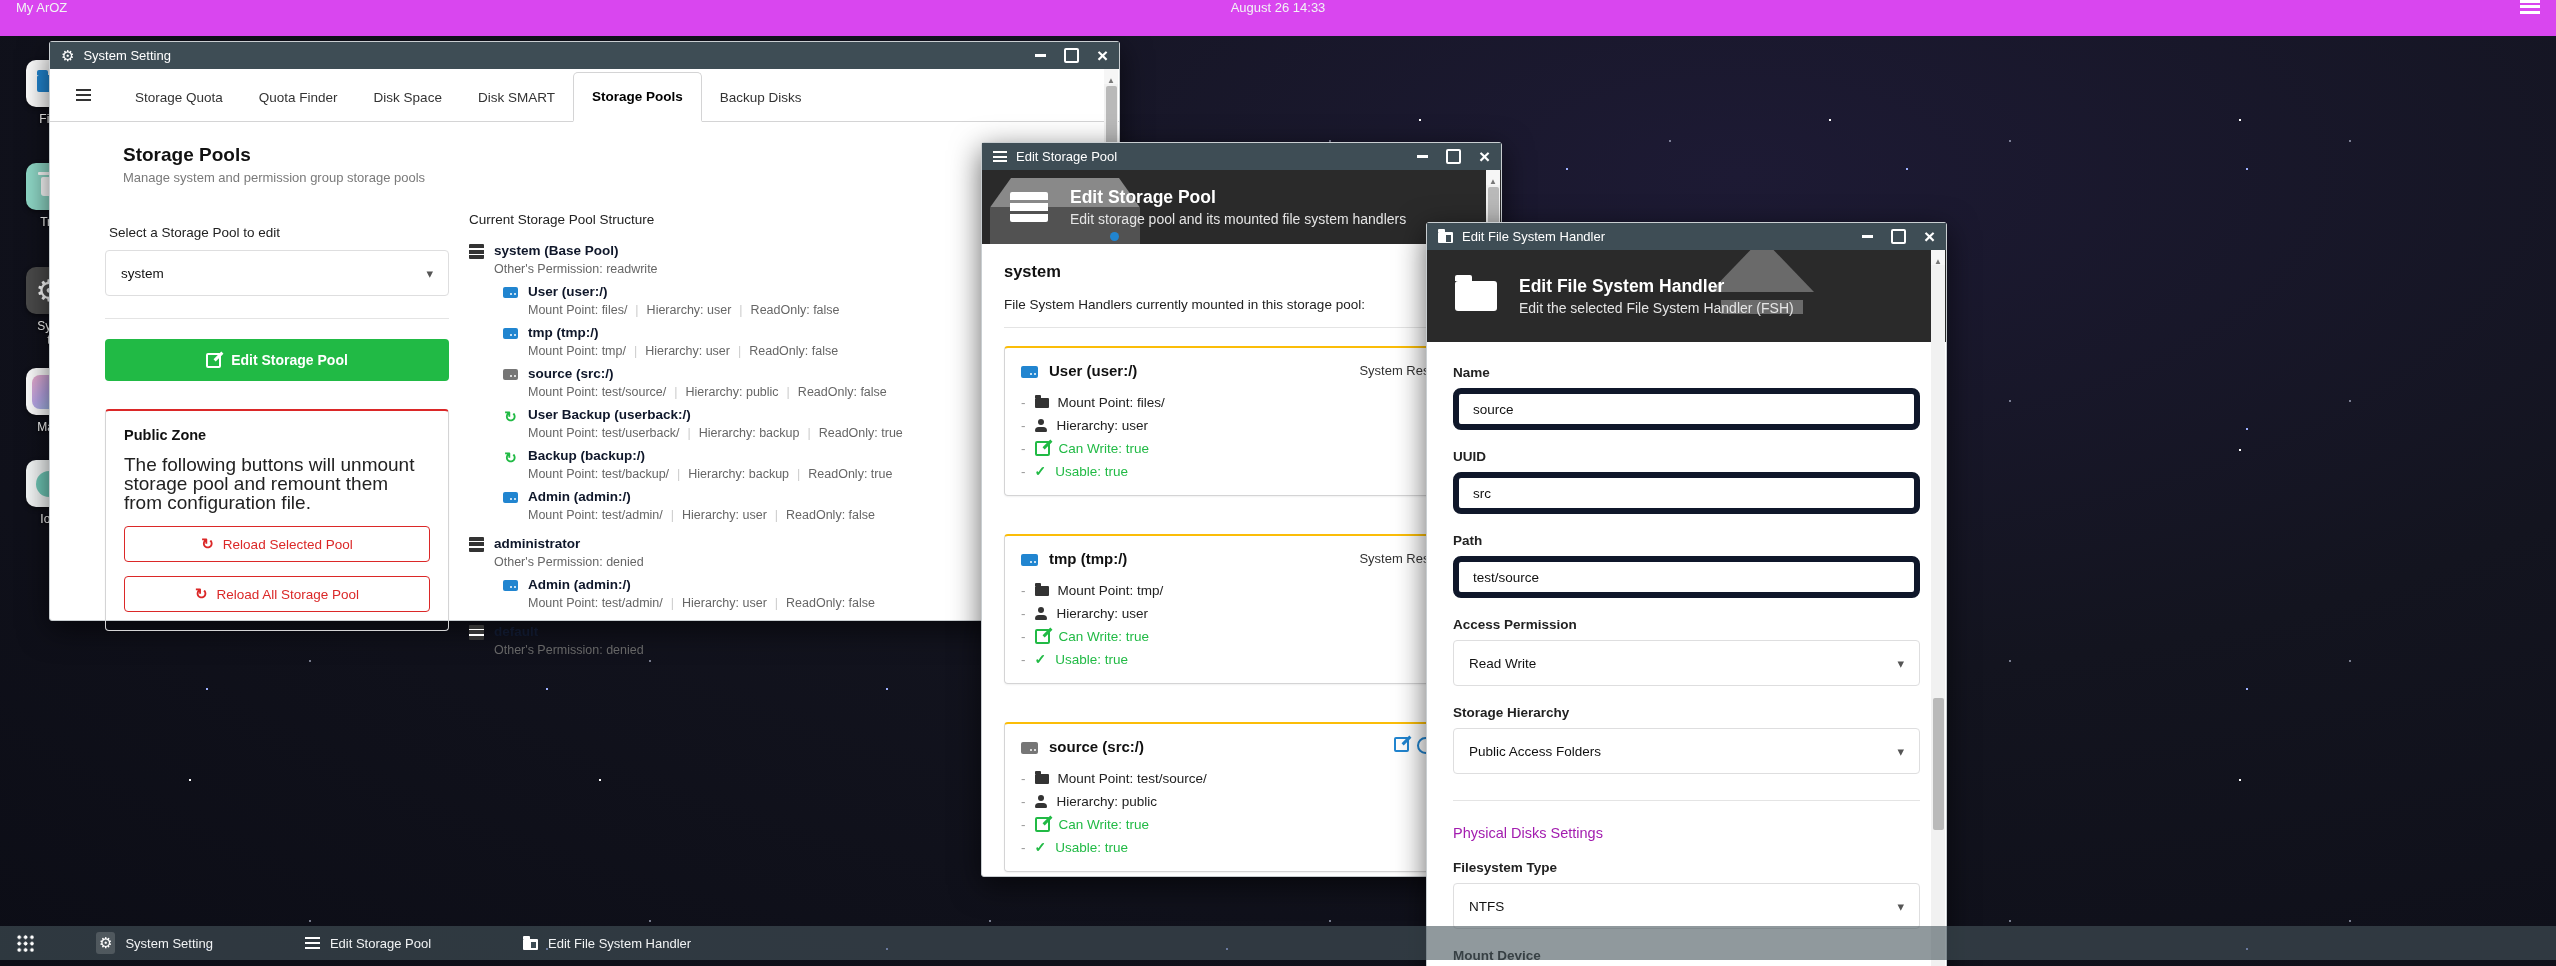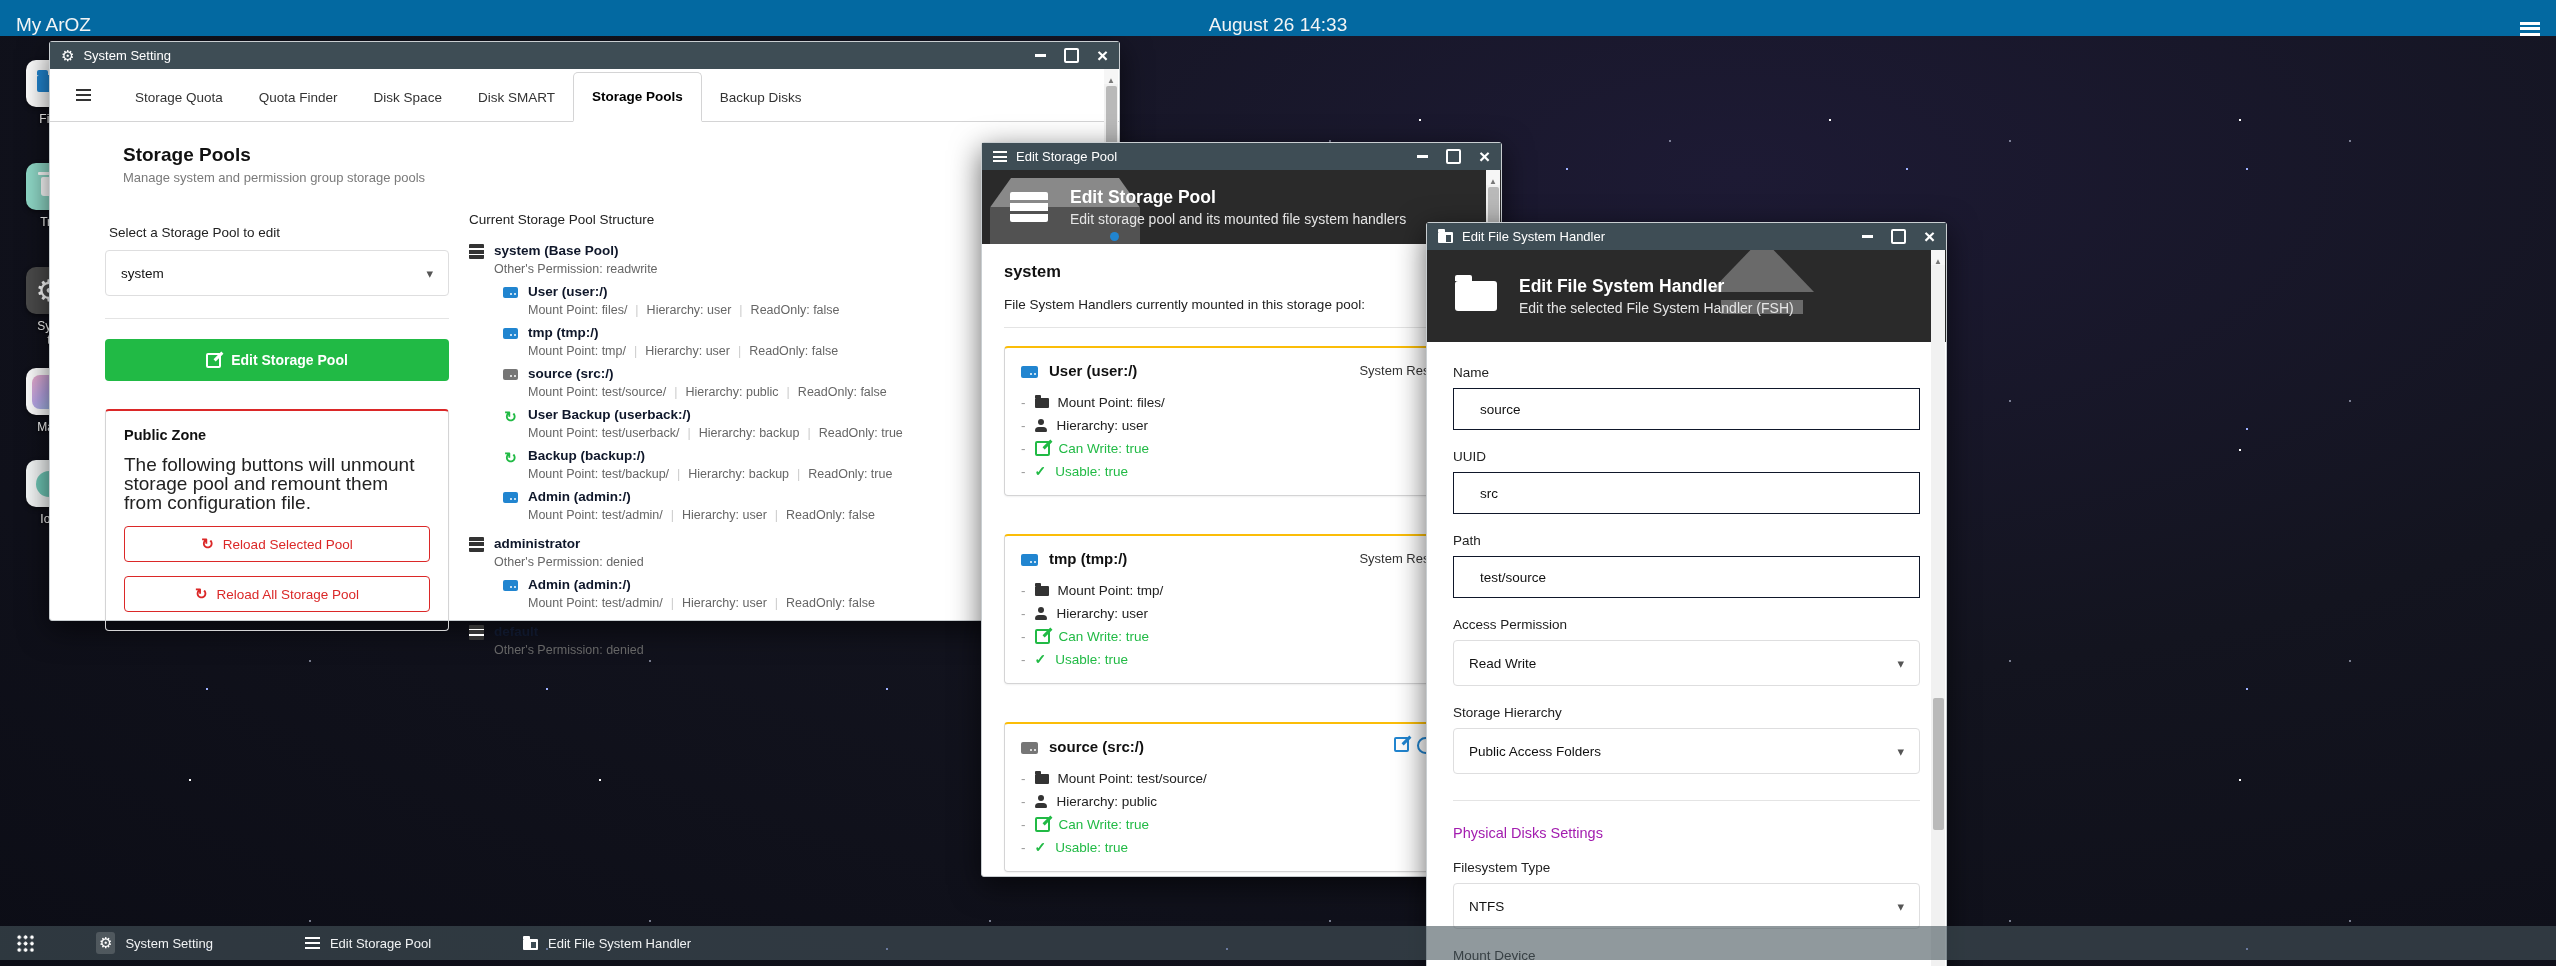--- a/index.html
+++ b/index.html
@@ -19,22 +19,22 @@
     radial-gradient(1.4px 1.4px at 310px 141px,#dfe6ff 50%,transparent 51%),
     radial-gradient(1px 1px at 47px 150px,#fff 50%,transparent 51%);
     background-size:340px 260px}
   .wallpaper::after{content:"";position:absolute;inset:0;background-image:
     radial-gradient(1px 1px at 60px 30px,#aab8ff 50%,transparent 51%),
     radial-gradient(1.5px 1.5px at 190px 120px,#fff 50%,transparent 51%),
     radial-gradient(1px 1px at 320px 210px,#c4cfff 50%,transparent 51%);
     background-size:410px 330px}
 
   
-  .topbar{position:absolute;left:0;top:0;right:0;height:36px;background:#0369a1;
-    color:#f2f4f5;display:flex;align-items:flex-end;z-index:20;font-size:19px}
+  .topbar{position:absolute;left:0;top:0;right:0;height:36px;background:#d946ef;
+    color:#f2f4f5;display:flex;align-items:flex-start;z-index:20;font-size:13px}
   .topbar .brand{margin-left:16px;font-weight:400}
   .topbar .clock{position:absolute;left:50%;transform:translateX(-50%)}
   .i-menubars{position:absolute;right:16px;width:20px;height:14px;
     background:repeating-linear-gradient(#fff 0 3px,transparent 3px 5.5px)}
 
   
   .desk-icon{position:absolute;left:14px;width:70px;text-align:center;z-index:1}
   .tile{width:47px;height:47px;border-radius:10px;margin:0 auto;display:flex;
     align-items:center;justify-content:center;box-shadow:0 2px 5px rgba(0,0,0,.45)}
   .desk-label{margin-top:5px;font-size:12px;color:#fff;text-shadow:0 1px 3px #000;line-height:14px}
@@ -169,23 +169,23 @@
 
   
   .fsh-header{height:92px}
   .wm-fsh{left:268px;top:-12px;width:140px;height:110px}
   .wm-fsh::before{content:"";position:absolute;left:15px;top:0;border-left:52px solid transparent;
     border-right:52px solid transparent;border-bottom:54px solid #6e6e6e}
   .wm-fsh::after{content:"";position:absolute;left:26px;top:62px;width:82px;height:14px;background:#6e6e6e}
   .i-folder-big{width:42px;height:30px;background:#fff;border-radius:3px;position:relative}
   .i-folder-big::before{content:"";position:absolute;top:-6px;left:0;width:17px;height:6px;background:#fff;border-radius:2px 2px 0 0}
   .fsh-content{padding:4px 26px 30px}
-  .flabel{font-size:13.5px;font-weight:400;color:#222;margin:19px 0 8px}
-  .finput{width:100%;box-sizing:border-box;height:42px;border:1px solid #0f172a;border-radius:0;
-    padding:0 26px;font-size:13.5px;color:#111;font-family:"Liberation Sans",sans-serif;outline:none}
+  .flabel{font-size:13.5px;font-weight:700;color:#222;margin:19px 0 8px}
+  .finput{width:100%;box-sizing:border-box;height:42px;border:6px solid #0f172a;border-radius:8px;
+    padding:0 14px;font-size:13.5px;color:#111;font-family:"Liberation Sans",sans-serif;outline:none}
   .finput::placeholder{color:#c9c9c9}
   .fsh-hr{height:1px;background:#e4e4e4;margin-top:26px}
   .fsection{font-size:14.5px;color:#a21caf;margin-top:24px}
 
   
   .taskbar{position:absolute;left:0;right:0;bottom:6px;height:34px;z-index:30;
     background:rgba(70,85,92,.6);display:flex;align-items:center;color:#f1f3f4;font-size:13px}
   .i-grid{width:18px;height:18px;margin-left:16px;flex:0 0 auto;
     background-image:radial-gradient(#fff 1.7px,transparent 2.1px);background-size:6.4px 6.4px}
   .task-app{display:flex;align-items:center;gap:10px;margin-left:62px}

